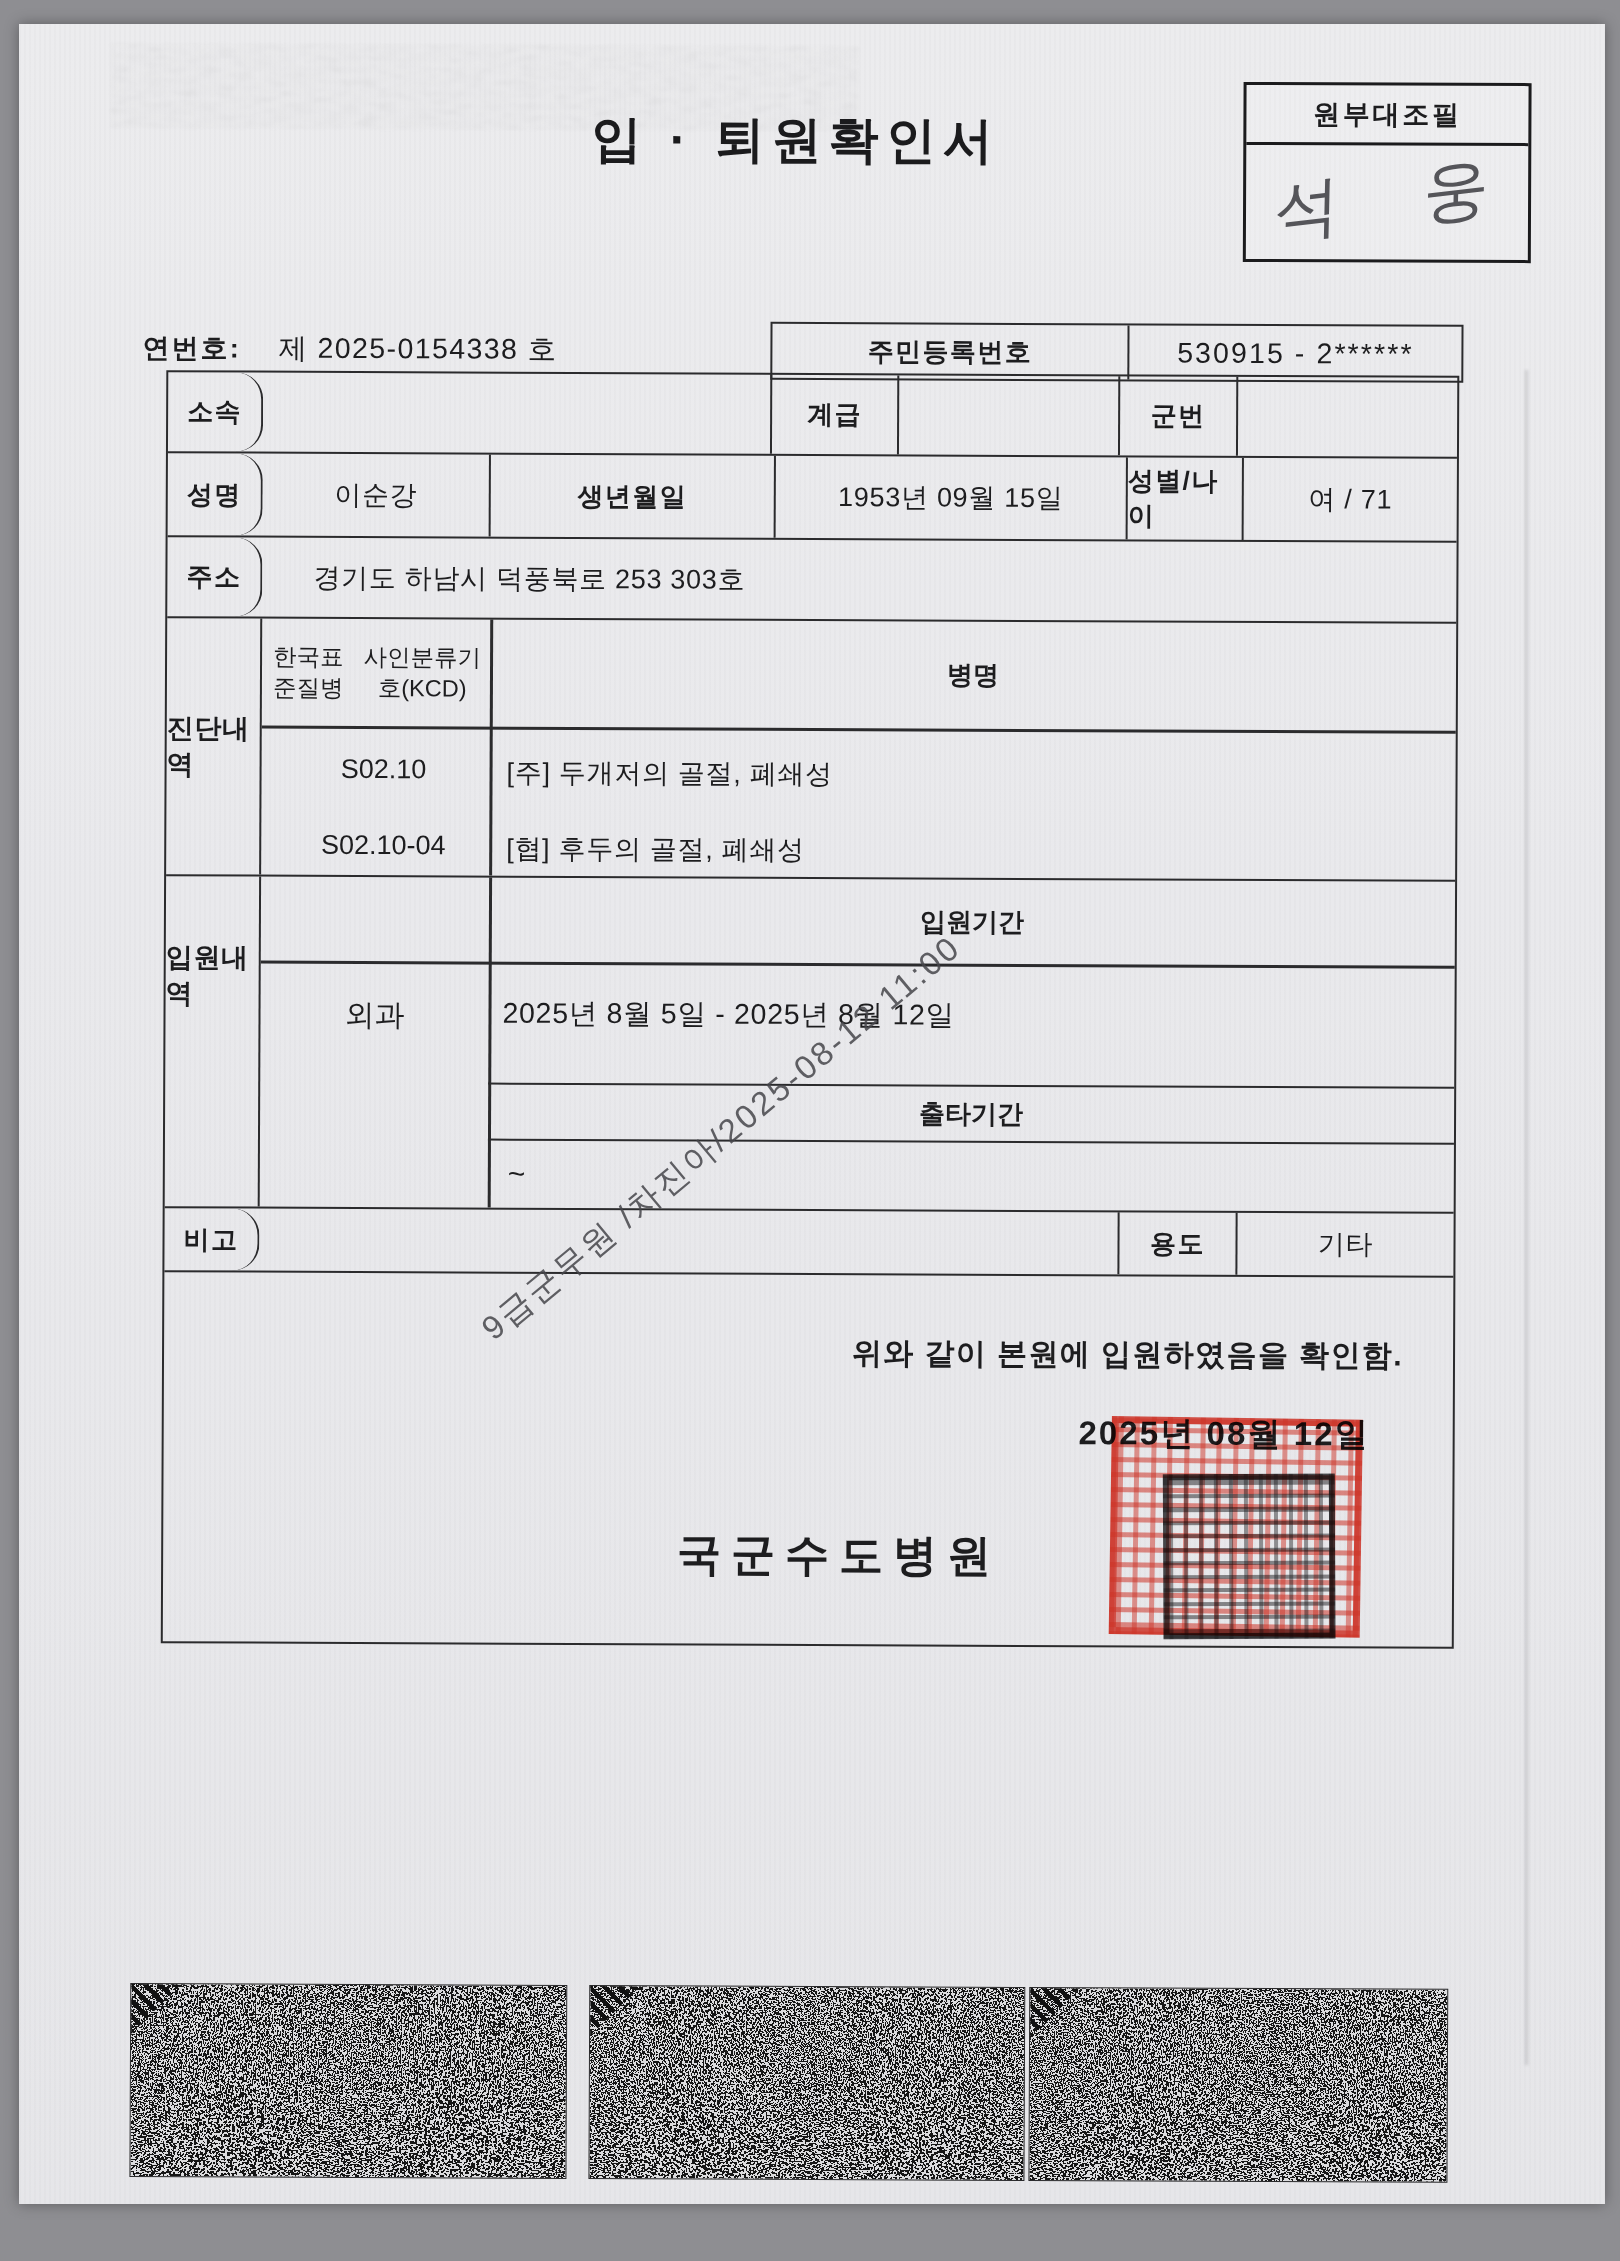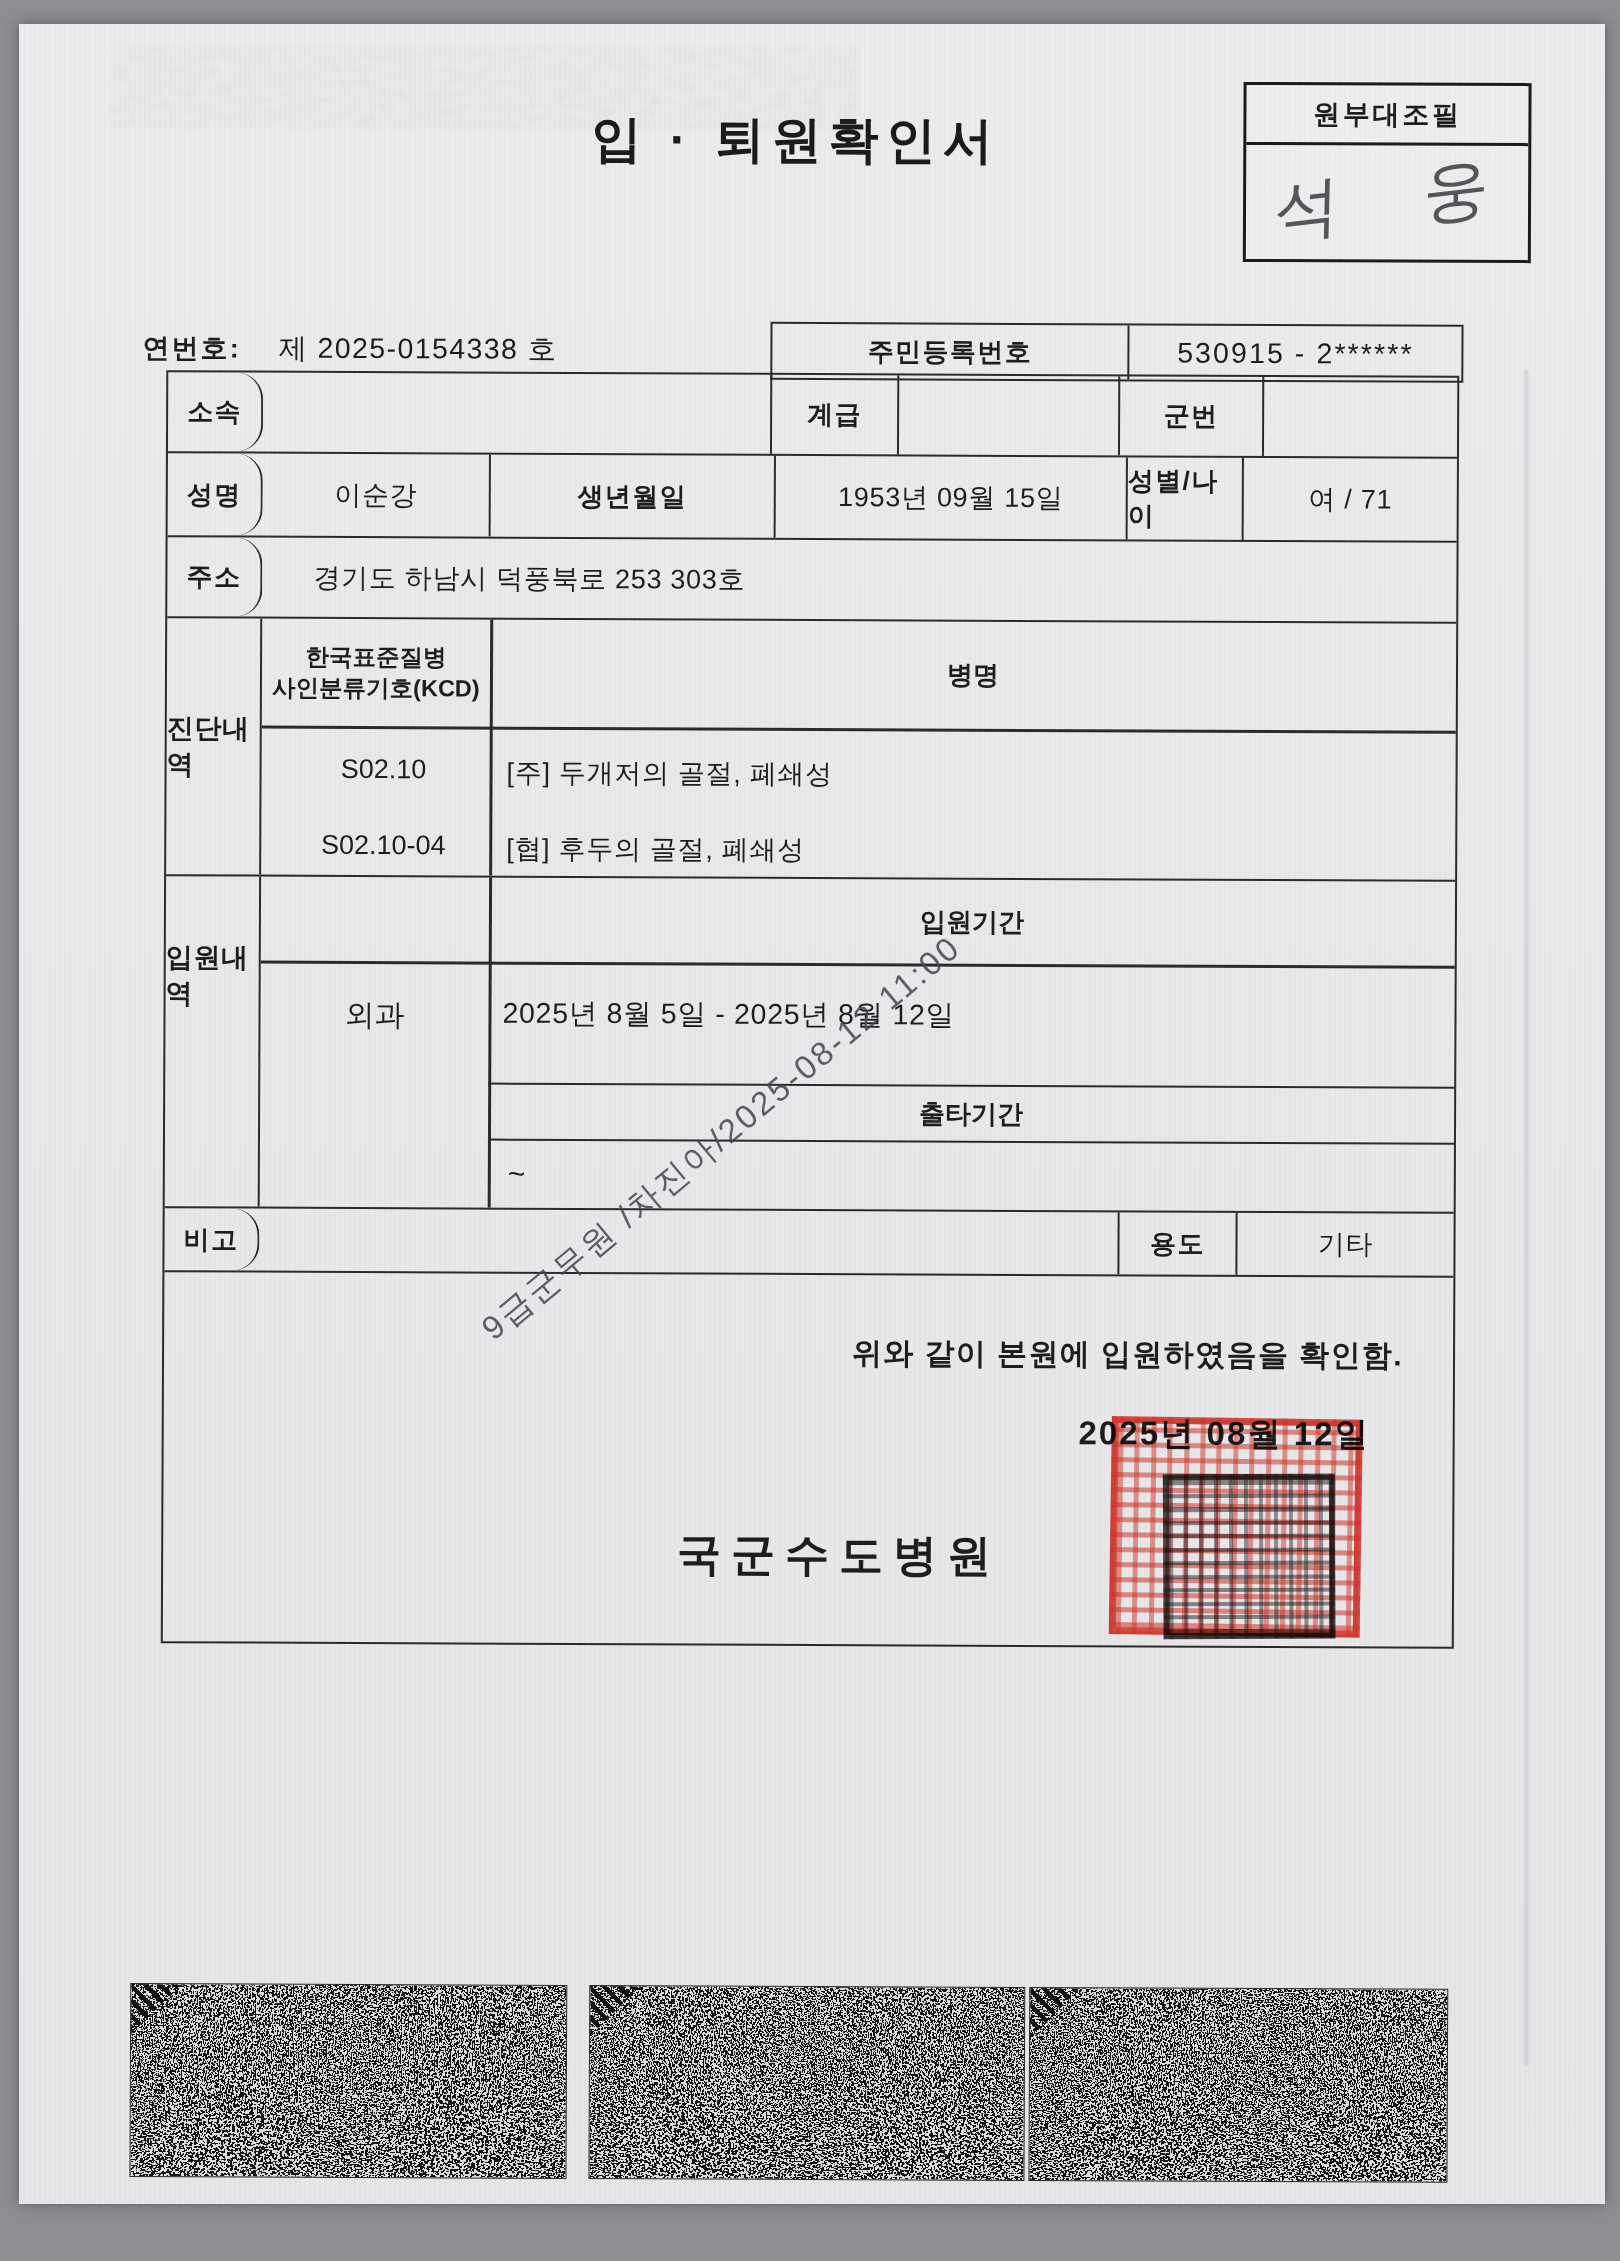--- a/index.html
+++ b/index.html
@@ -87,22 +87,22 @@
   .row-g{flex:1;border-bottom:none;position:relative;}
 
   .w-label{width:95px;border-radius:27px;}
   .sec-label-cell{width:95px;border-right:2.8px solid #2b2b2d;box-sizing:border-box;
     display:flex;justify-content:center;font-size:27px;font-weight:700;letter-spacing:0.7px;}
   .sec-right{position:relative;flex:1;}
   .vline{position:absolute;top:0;bottom:0;width:2.8px;background:#2b2b2d;}
   .hline{position:absolute;left:0;right:0;height:2.8px;background:#2b2b2d;}
 
   .kcd-head{position:absolute;left:0;top:0;width:228px;height:107px;
-    display:flex;flex-direction:column;align-items:center;justify-content:center;
-    font-size:23.5px;font-weight:700;line-height:1.3;text-align:center;}
+    display:flex;align-items:center;justify-content:space-between;
+    font-size:23.5px;font-weight:400;line-height:1.3;text-align:center;}
   .dz-head{position:absolute;left:228px;top:0;right:0;height:107px;
     display:flex;align-items:center;justify-content:center;font-size:26px;font-weight:700;}
   .kcd-code{position:absolute;left:8px;width:228px;text-align:center;font-size:27px;font-weight:500;}
   .dz-name{position:absolute;left:245px;font-size:27px;font-weight:500;letter-spacing:0.7px;}
 
   .adm-dept-head{position:absolute;left:0;top:0;width:228px;height:84px;
     display:flex;align-items:center;justify-content:center;font-size:26px;font-weight:700;}
   .adm-period-head{position:absolute;left:228px;top:0;right:0;height:84px;
     display:flex;align-items:center;justify-content:center;font-size:26px;font-weight:700;}
   .adm-dept{position:absolute;left:0;top:118px;width:228px;text-align:center;font-size:30px;font-weight:500;}
@@ -187,21 +187,21 @@
     <div class="rrn-value">530915 - 2******</div>
   </div>
 
   <div class="abs main-table">
 
     <div class="t-row row-a">
       <div class="t-cell br lab w-label">소속</div>
       <div class="t-cell br val" style="width:509px;"></div>
       <div class="t-cell br lab" style="width:127px;">계급</div>
       <div class="t-cell br val" style="width:221px;"></div>
-      <div class="t-cell br lab" style="width:144px;">군번</div>
+      <div class="t-cell br lab" style="width:118px;">군번</div>
       <div class="t-cell val" style="flex:1;"></div>
     </div>
 
     <div class="t-row row-b">
       <div class="t-cell br lab w-label">성명</div>
       <div class="t-cell br val" style="width:228px;text-align:right;">이순강</div>
       <div class="t-cell br lab" style="width:285px;">생년월일</div>
       <div class="t-cell br val" style="width:352px;">1953년 09월 15일</div>
       <div class="t-cell br lab" style="width:116px;">성별/나이</div>
       <div class="t-cell val" style="flex:1;">여 / 71</div>

